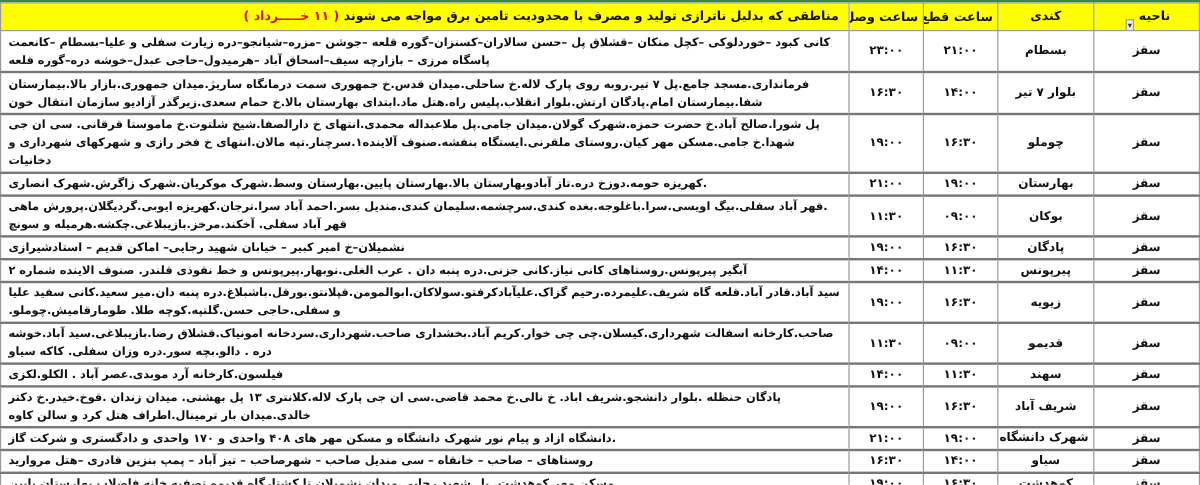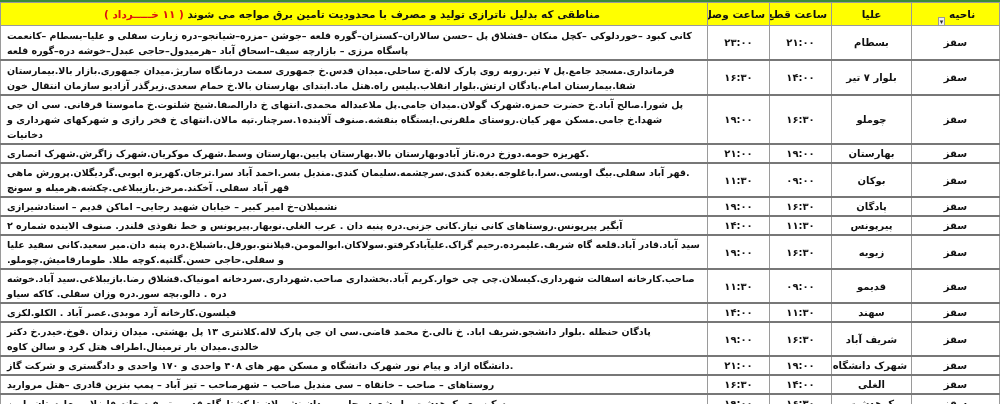--- a/index.html
+++ b/index.html
@@ -29,21 +29,21 @@
     white-space: nowrap;
     vertical-align: middle;
   }
   thead th {
     background: #ffff00;
     height: 22px;
     font-size: 10.5px;
     text-align: center;
   }
   thead th.title-cell {
-    text-align: center;
+    text-align: right;
     padding-right: 8px;
   }
   .title-red { color: #d11; }
   td.center { text-align: center; }
   td.time { text-align: center; font-size: 10px; }
   td.areas {
     text-align: left;
     white-space: normal;
     line-height: 15px;
     padding: 1px 6px;
@@ -68,21 +68,21 @@
       <col style="width:62px">
       <col style="width:62px">
       <col>
     </colgroup>
     <thead>
       <tr>
         <th>
           <span>ناحیه</span>
           <span class="filter-mark">▾</span>
         </th>
-        <th>علیا</th>
+        <th>کندی</th>
         <th>ساعت قطع</th>
         <th>ساعت وصل</th>
         <th class="title-cell">
           <span>مناطقی که بدلیل ناترازی تولید و مصرف با محدودیت تامین برق مواجه می شوند</span>
           <span class="title-red">( ۱۱ خـــــرداد )</span>
         </th>
       </tr>
     </thead>
     <tbody id="tbody">
         <tr class="row tall thick-bottom">
@@ -164,21 +164,21 @@
         </tr>
         <tr class="row thick-bottom">
           <td class="center">سقز</td>
           <td class="center">شهرک دانشگاه</td>
           <td class="time">۱۹:۰۰</td>
           <td class="time">۲۱:۰۰</td>
           <td class="areas">.دانشگاه ازاد و پیام نور شهرک دانشگاه و مسکن مهر های ۴۰۸ واحدی و ۱۷۰ واحدی و دادگستری و شرکت گاز</td>
         </tr>
         <tr class="row thick-bottom">
           <td class="center">سقز</td>
-          <td class="center">الغلی</td>
+          <td class="center">سیاو</td>
           <td class="time">۱۴:۰۰</td>
           <td class="time">۱۶:۳۰</td>
           <td class="areas">روستاهای – صاحب – خانقاه – سی مندیل صاحب – شهرصاحب – تیز آباد – پمپ بنزین قادری –هتل مروارید</td>
         </tr>
         <tr class="row thick-bottom">
           <td class="center">سقز</td>
           <td class="center">کوهدشت</td>
           <td class="time">۱۶:۳۰</td>
           <td class="time">۱۹:۰۰</td>
           <td class="areas">مسکن مهر کوهدشت. پل شهید رجایی.میدان نشمیلان تا کشتارگاه قدیمو تصفیه خانه فاضلاب بهارستان پایین</td>

